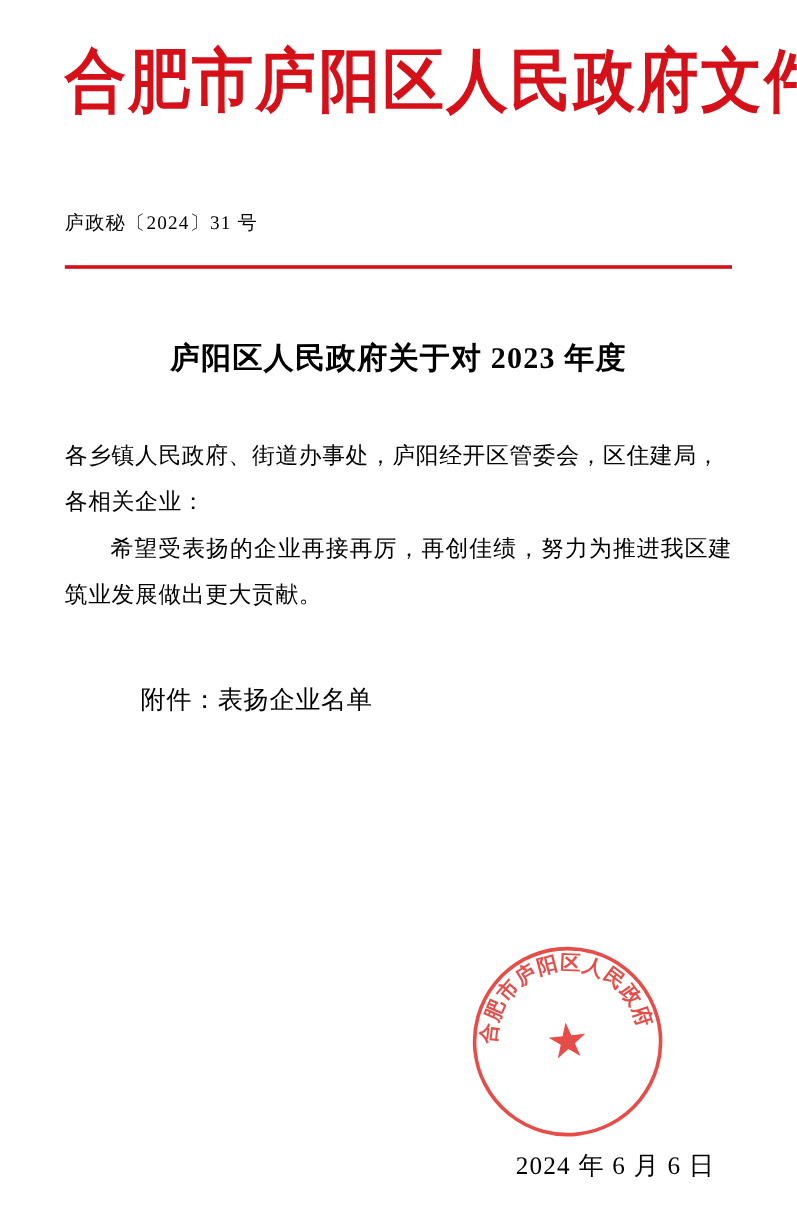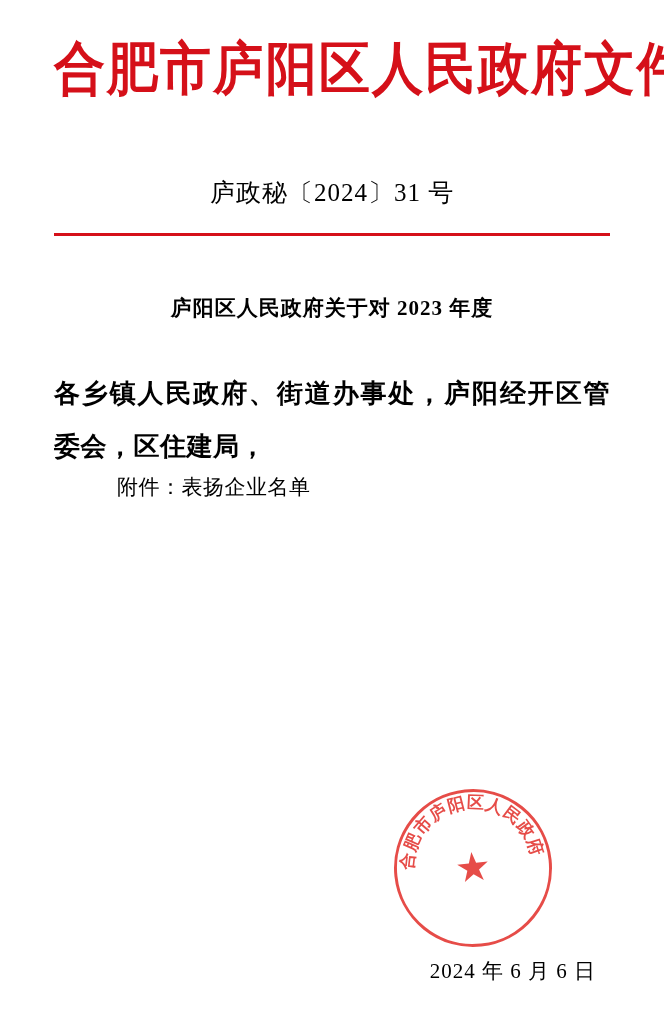--- a/index.html
+++ b/index.html
@@ -35,67 +35,67 @@
     font-size: 51px;
     letter-spacing: 2px;
     line-height: 1.25;
     white-space: nowrap;
     transform: scaleY(1.12);
     transform-origin: center top;
   }
 
   
   .doc-number {
-    text-align: center;
-    font-size: 25px;
+    text-align: left;
+    font-size: 16px;
     margin-top: 78px;
     letter-spacing: 1px;
   }
 
   
   .red-rule {
     margin-top: 24px;
     height: 3px;
     background: #d51019;
     width: 100%;
   }
 
   
   .main-title {
     text-align: center;
     font-weight: bold;
-    font-size: 21px;
+    font-size: 25px;
     line-height: 1.75;
     margin-top: 54px;
     letter-spacing: 1px;
   }
   .main-title .line {
     display: block;
     white-space: nowrap;
   }
 
   
   .body-text {
     margin-top: 40px;
-    font-size: 26px;
+    font-size: 19px;
     line-height: 2.05;
     text-align: justify;
     letter-spacing: 0.5px;
-    font-weight: bold;
   }
   .body-text p {
     margin: 0;
     text-indent: 0;
   }
   .body-text p.indent {
     text-indent: 2em;
   }
 
   
   .attachment {
+    margin-top: 52px;
     font-size: 21px;
     text-indent: 3em;
     letter-spacing: 0.5px;
   }
 
   
   .sign-block {
     position: absolute;
     right: 54px;
     bottom: 34px;
@@ -168,20 +168,22 @@
   <div class="doc-number">庐政秘〔2024〕31 号</div>
 
   <div class="red-rule"></div>
 
   <div class="main-title">
     <span class="line">庐阳区人民政府关于对 2023 年度</span>
   </div>
 
   <div class="body-text">
     <p>各乡镇人民政府、街道办事处，庐阳经开区管委会，区住建局，</p>
+    <p>各相关企业：</p>
+    <p class="indent">希望受表扬的企业再接再厉，再创佳绩，努力为推进我区建筑业发展做出更大贡献。</p>
   </div>
 
   <div class="attachment">附件：表扬企业名单</div>
 
   <div class="sign-block">
 
     <div class="seal">
       <svg class="seal-arc" viewBox="0 0 152 152">
         <defs>
           <path id="arcpath" d="M 16,76 A 60,60 0 1 1 136,76"></path>

